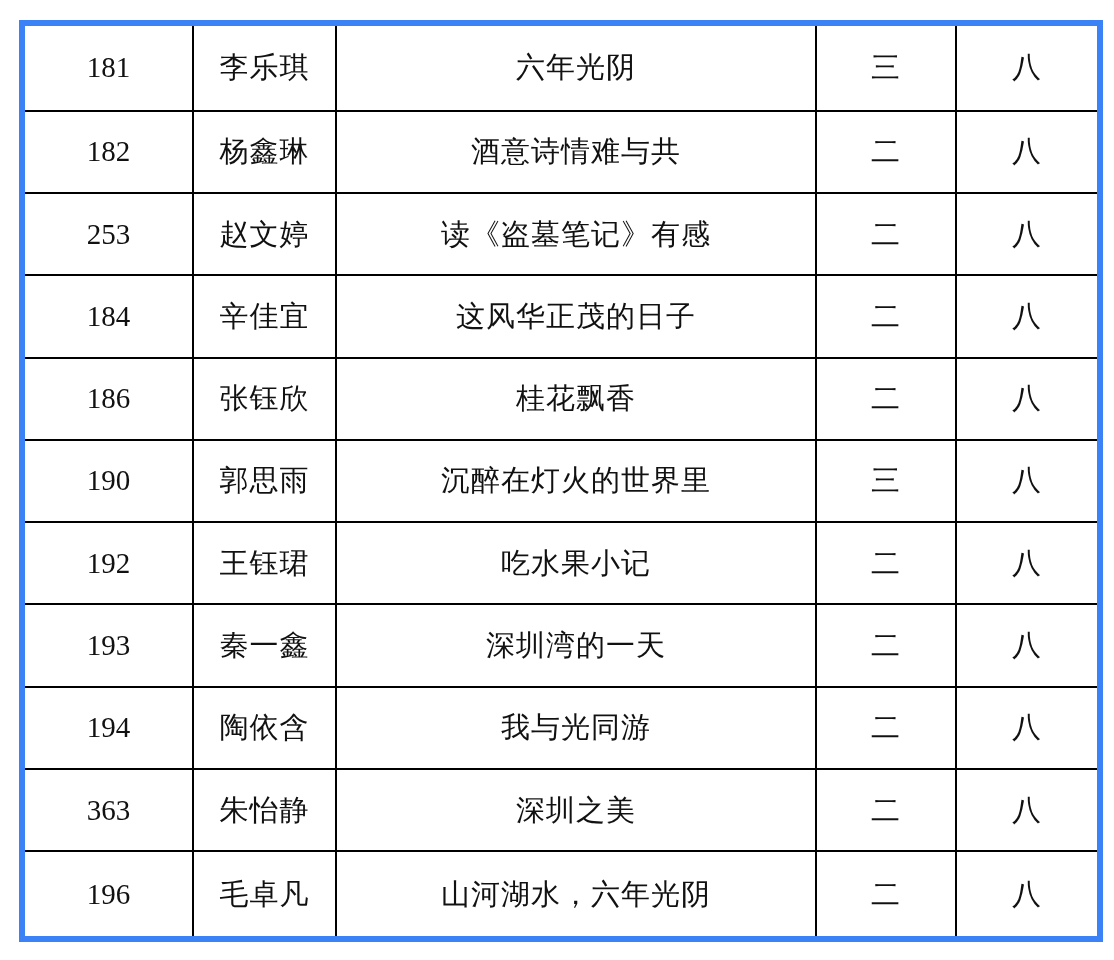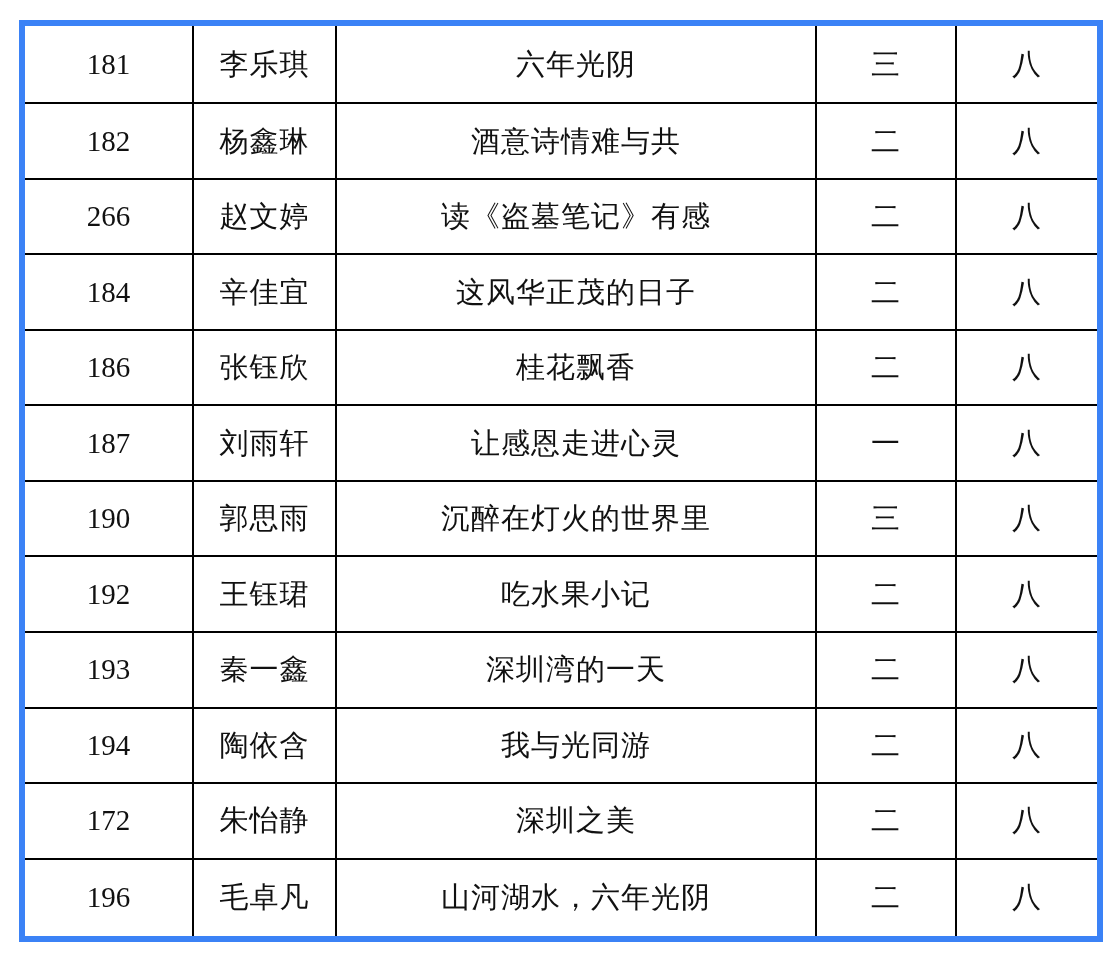--- a/index.html
+++ b/index.html
@@ -60,45 +60,38 @@
     <td>八</td>
   </tr>
       <tr>
     <td class="num">182</td>
     <td>杨鑫琳</td>
     <td>酒意诗情难与共</td>
     <td>二</td>
     <td>八</td>
   </tr>
       <tr>
-    <td class="num">266</td>
+    <td class="num">253</td>
     <td>赵文婷</td>
     <td>读《盗墓笔记》有感</td>
     <td>二</td>
     <td>八</td>
   </tr>
       <tr>
     <td class="num">184</td>
     <td>辛佳宜</td>
     <td>这风华正茂的日子</td>
     <td>二</td>
     <td>八</td>
   </tr>
       <tr>
     <td class="num">186</td>
     <td>张钰欣</td>
     <td>桂花飘香</td>
     <td>二</td>
-    <td>八</td>
-  </tr>
-      <tr>
-    <td class="num">187</td>
-    <td>刘雨轩</td>
-    <td>让感恩走进心灵</td>
-    <td>一</td>
     <td>八</td>
   </tr>
       <tr>
     <td class="num">190</td>
     <td>郭思雨</td>
     <td>沉醉在灯火的世界里</td>
     <td>三</td>
     <td>八</td>
   </tr>
       <tr>
@@ -116,21 +109,21 @@
     <td>八</td>
   </tr>
       <tr>
     <td class="num">194</td>
     <td>陶依含</td>
     <td>我与光同游</td>
     <td>二</td>
     <td>八</td>
   </tr>
       <tr>
-    <td class="num">172</td>
+    <td class="num">363</td>
     <td>朱怡静</td>
     <td>深圳之美</td>
     <td>二</td>
     <td>八</td>
   </tr>
       <tr>
     <td class="num">196</td>
     <td>毛卓凡</td>
     <td>山河湖水，六年光阴</td>
     <td>二</td>

